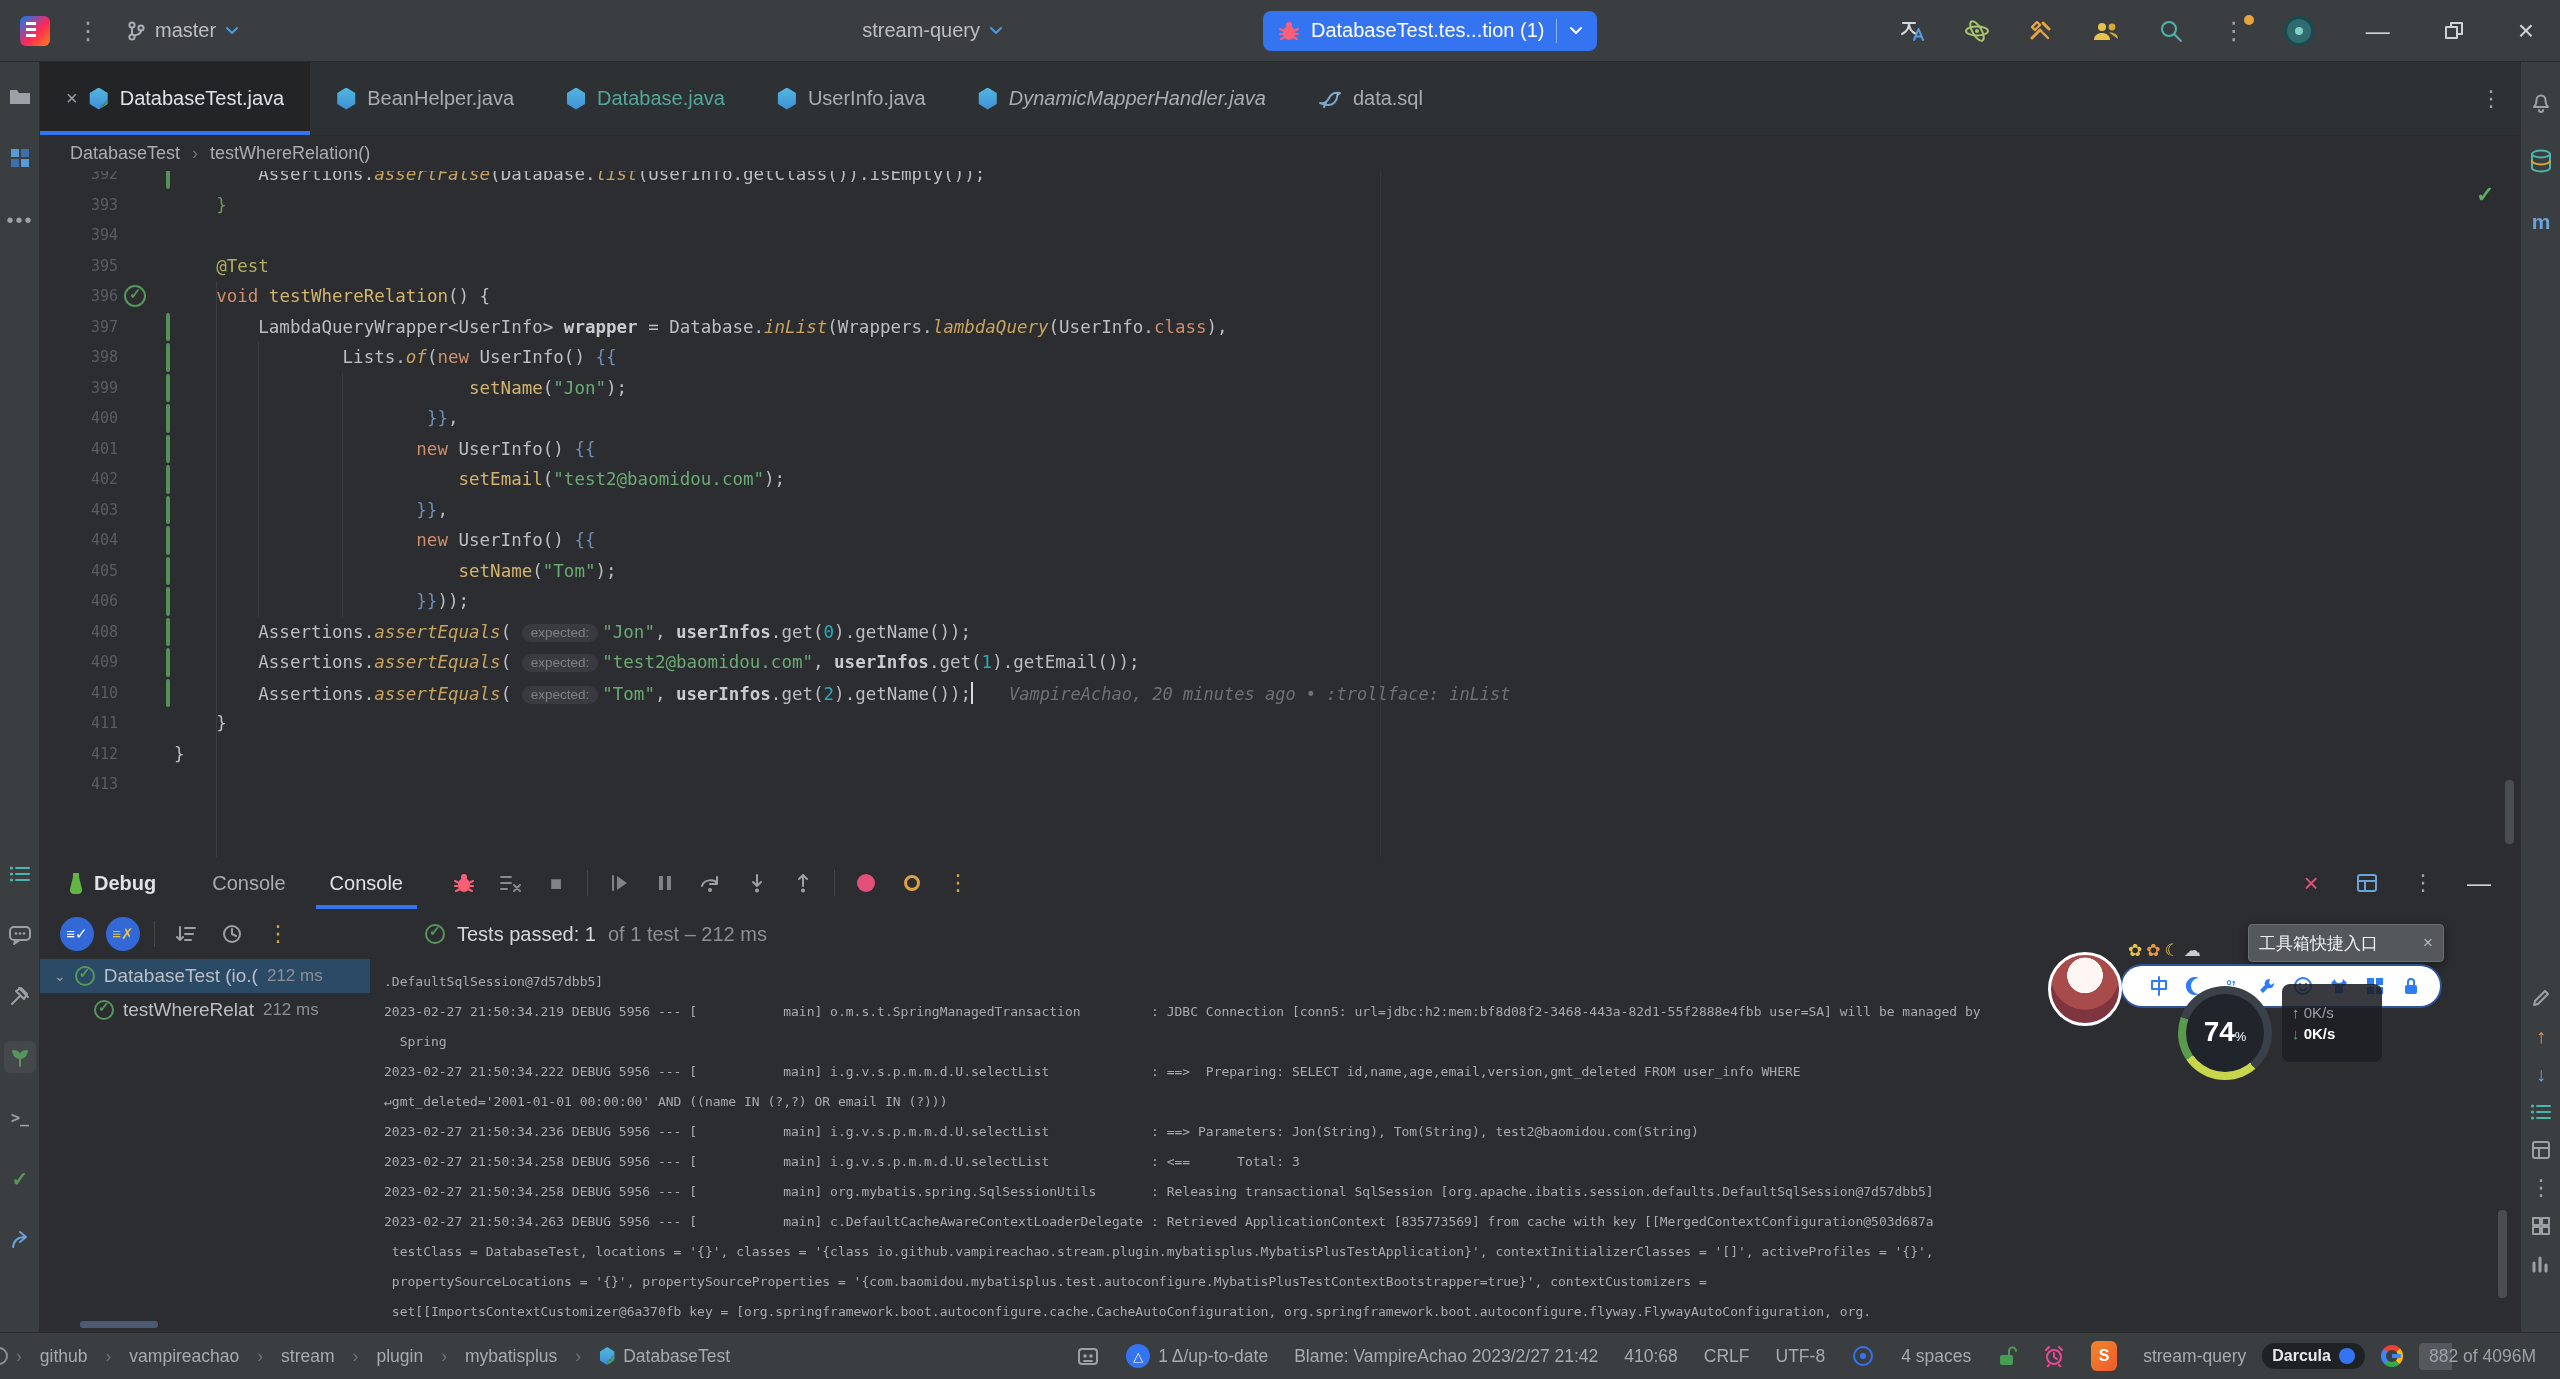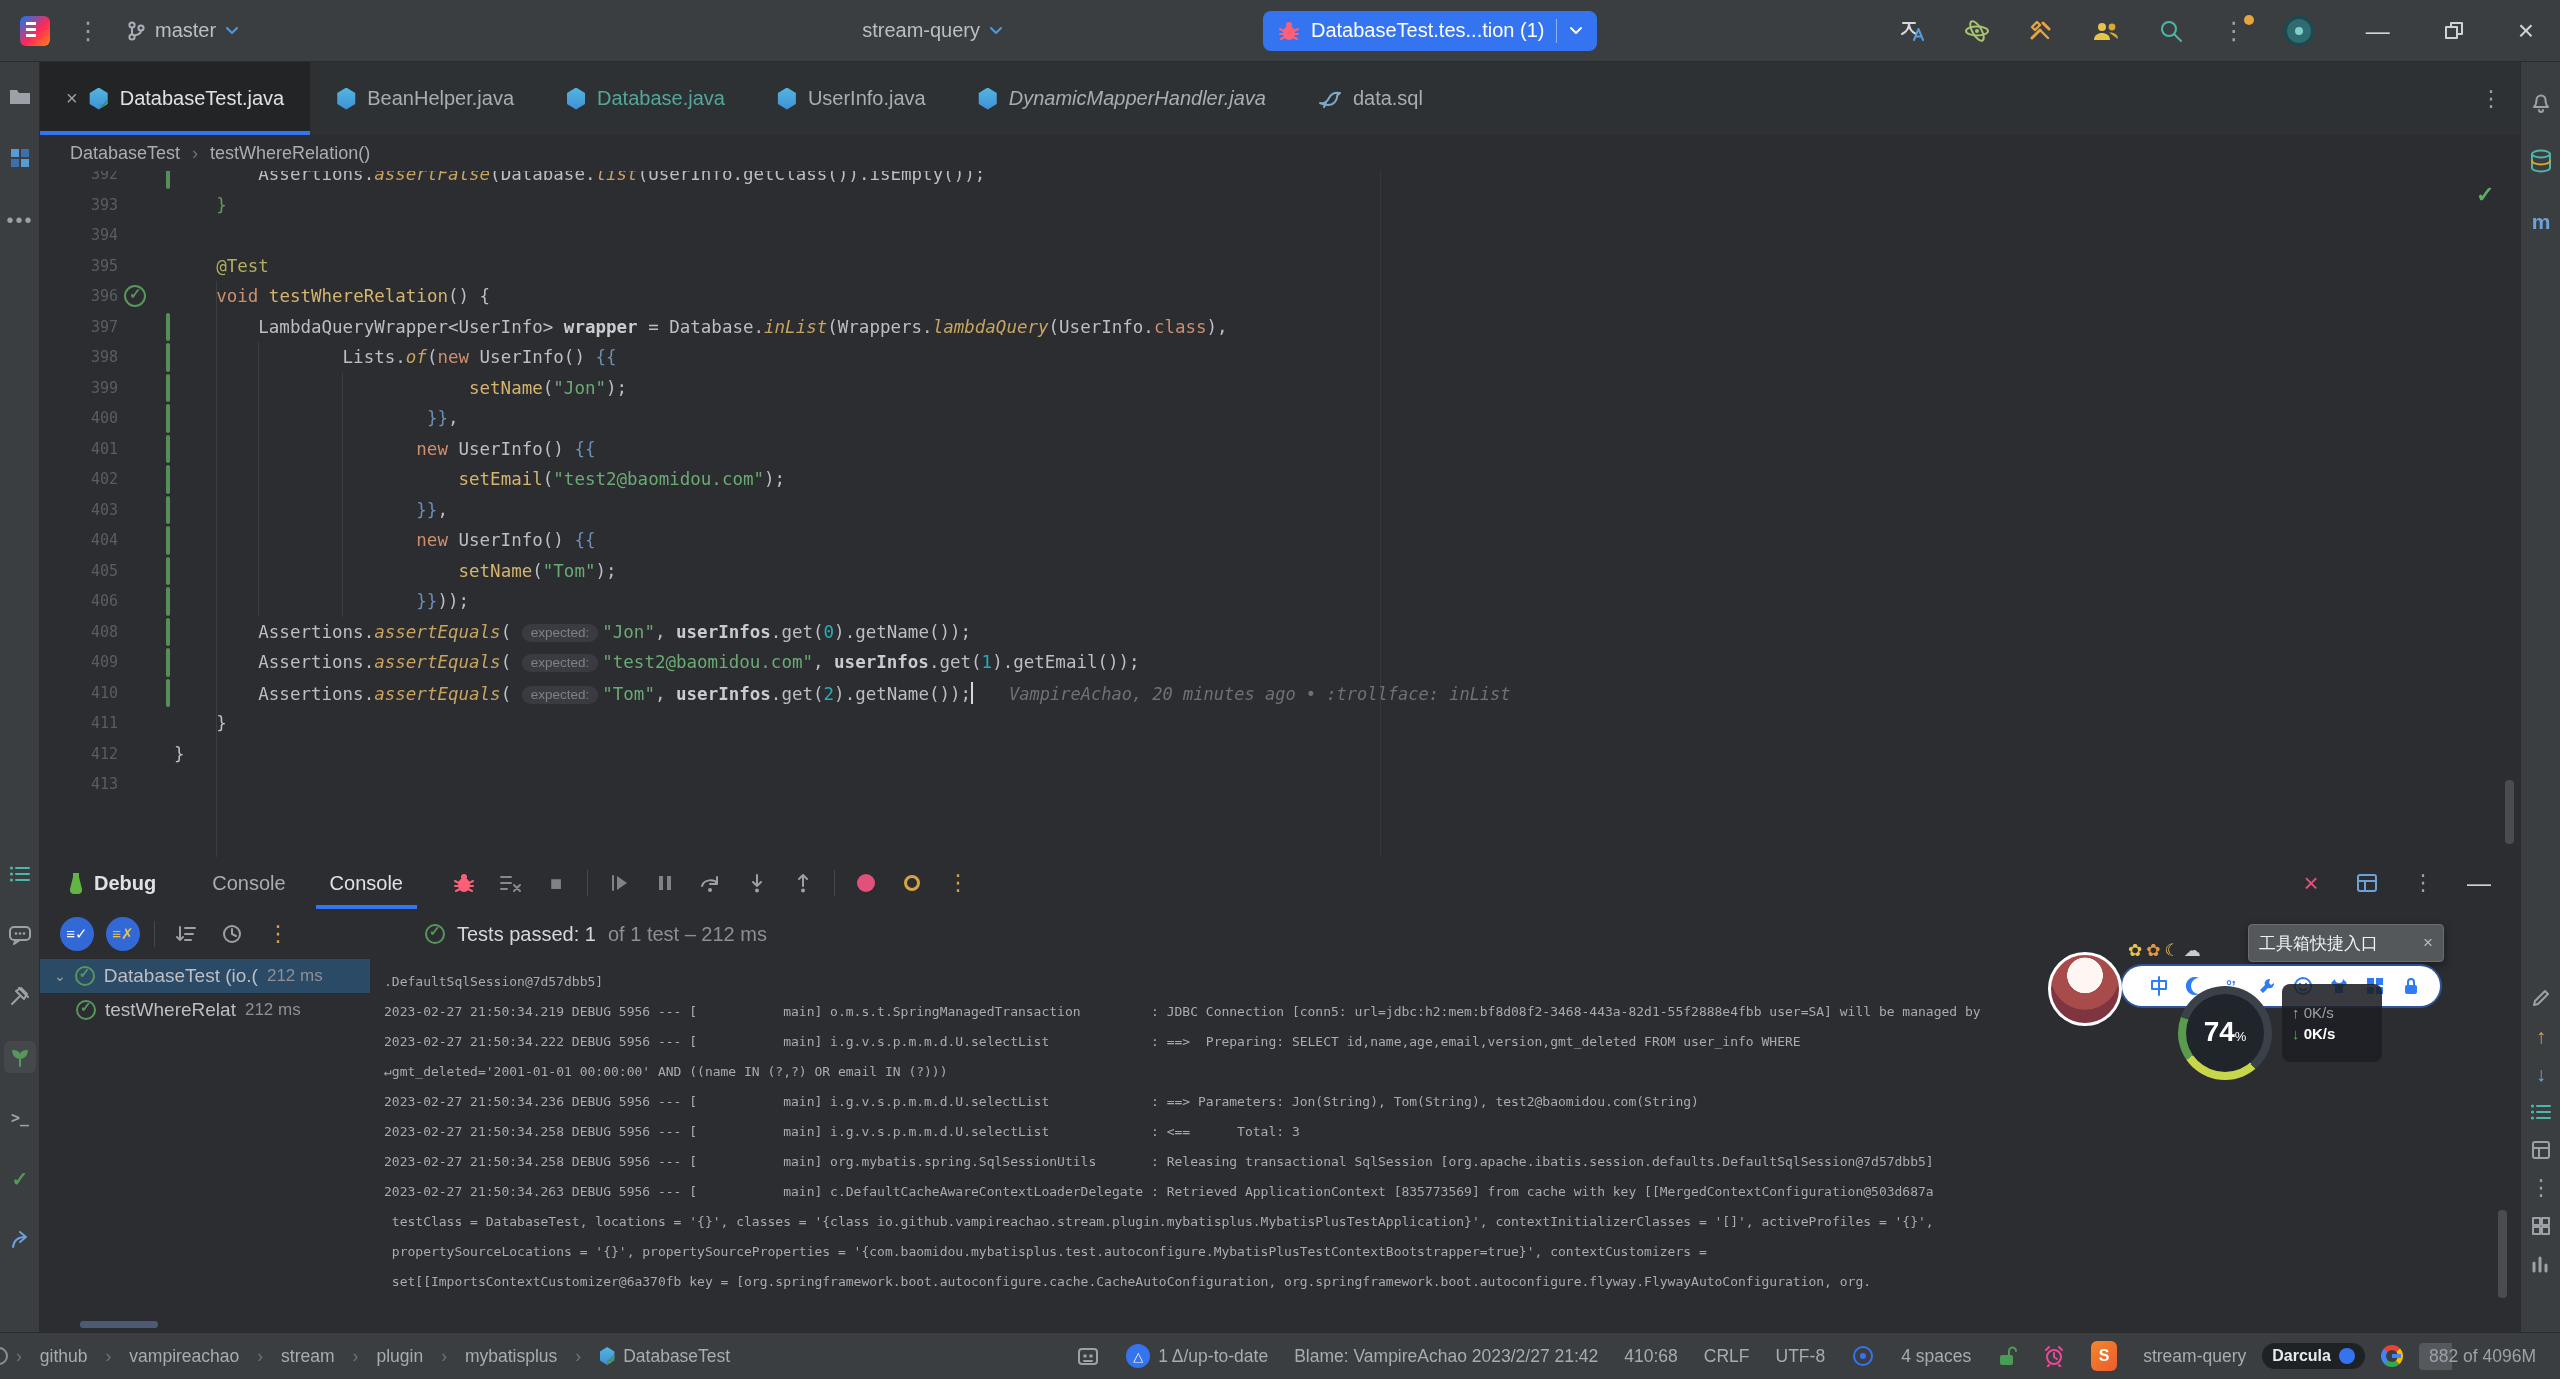--- a/index.html
+++ b/index.html
@@ -717,31 +717,32 @@
     </div>
     <div id="dbg-body">
       <div id="test-tree">
         <div id="tree-rows">
             <div class="trow sel" style="padding-left: 14px;">
               <span class="tree-chev">⌄</span>
               <span class="okmark"></span>
               <span>DatabaseTest (io.(</span>
               <span class="tdur">212 ms</span>
             </div>
-            <div class="trow" style="padding-left: 36px;">
+            <div class="trow" style="padding-left: 54px;">
               <span class="okmark"></span>
               <span>testWhereRelat</span>
               <span class="tdur">212 ms</span>
             </div>
           </div>
         <div id="tree-hscroll"></div>
       </div>
       <div id="console">
           <pre>.DefaultSqlSession@7d57dbb5]</pre>
           <pre>2023-02-27 21:50:34.219 DEBUG 5956 --- [           main] o.m.s.t.SpringManagedTransaction         : JDBC Connection [conn5: url=jdbc:h2:mem:bf8d08f2-3468-443a-82d1-55f2888e4fbb user=SA] will be managed by</pre>
+          <pre>  Spring</pre>
           <pre>2023-02-27 21:50:34.222 DEBUG 5956 --- [           main] i.g.v.s.p.m.m.d.U.selectList             : ==&gt;  Preparing: SELECT id,name,age,email,version,gmt_deleted FROM user_info WHERE </pre>
           <pre>↵gmt_deleted='2001-01-01 00:00:00' AND ((name IN (?,?) OR email IN (?)))</pre>
           <pre>2023-02-27 21:50:34.236 DEBUG 5956 --- [           main] i.g.v.s.p.m.m.d.U.selectList             : ==&gt; Parameters: Jon(String), Tom(String), test2@baomidou.com(String)</pre>
           <pre>2023-02-27 21:50:34.258 DEBUG 5956 --- [           main] i.g.v.s.p.m.m.d.U.selectList             : &lt;==      Total: 3</pre>
           <pre>2023-02-27 21:50:34.258 DEBUG 5956 --- [           main] org.mybatis.spring.SqlSessionUtils       : Releasing transactional SqlSession [org.apache.ibatis.session.defaults.DefaultSqlSession@7d57dbb5]</pre>
           <pre>2023-02-27 21:50:34.263 DEBUG 5956 --- [           main] c.DefaultCacheAwareContextLoaderDelegate : Retrieved ApplicationContext [835773569] from cache with key [[MergedContextConfiguration@503d687a</pre>
           <pre> testClass = DatabaseTest, locations = '{}', classes = '{class io.github.vampireachao.stream.plugin.mybatisplus.MybatisPlusTestApplication}', contextInitializerClasses = '[]', activeProfiles = '{}',</pre>
           <pre> propertySourceLocations = '{}', propertySourceProperties = '{com.baomidou.mybatisplus.test.autoconfigure.MybatisPlusTestContextBootstrapper=true}', contextCustomizers =</pre>
           <pre> set[[ImportsContextCustomizer@6a370fb key = [org.springframework.boot.autoconfigure.cache.CacheAutoConfiguration, org.springframework.boot.autoconfigure.flyway.FlywayAutoConfiguration, org.</pre>
         </div>

